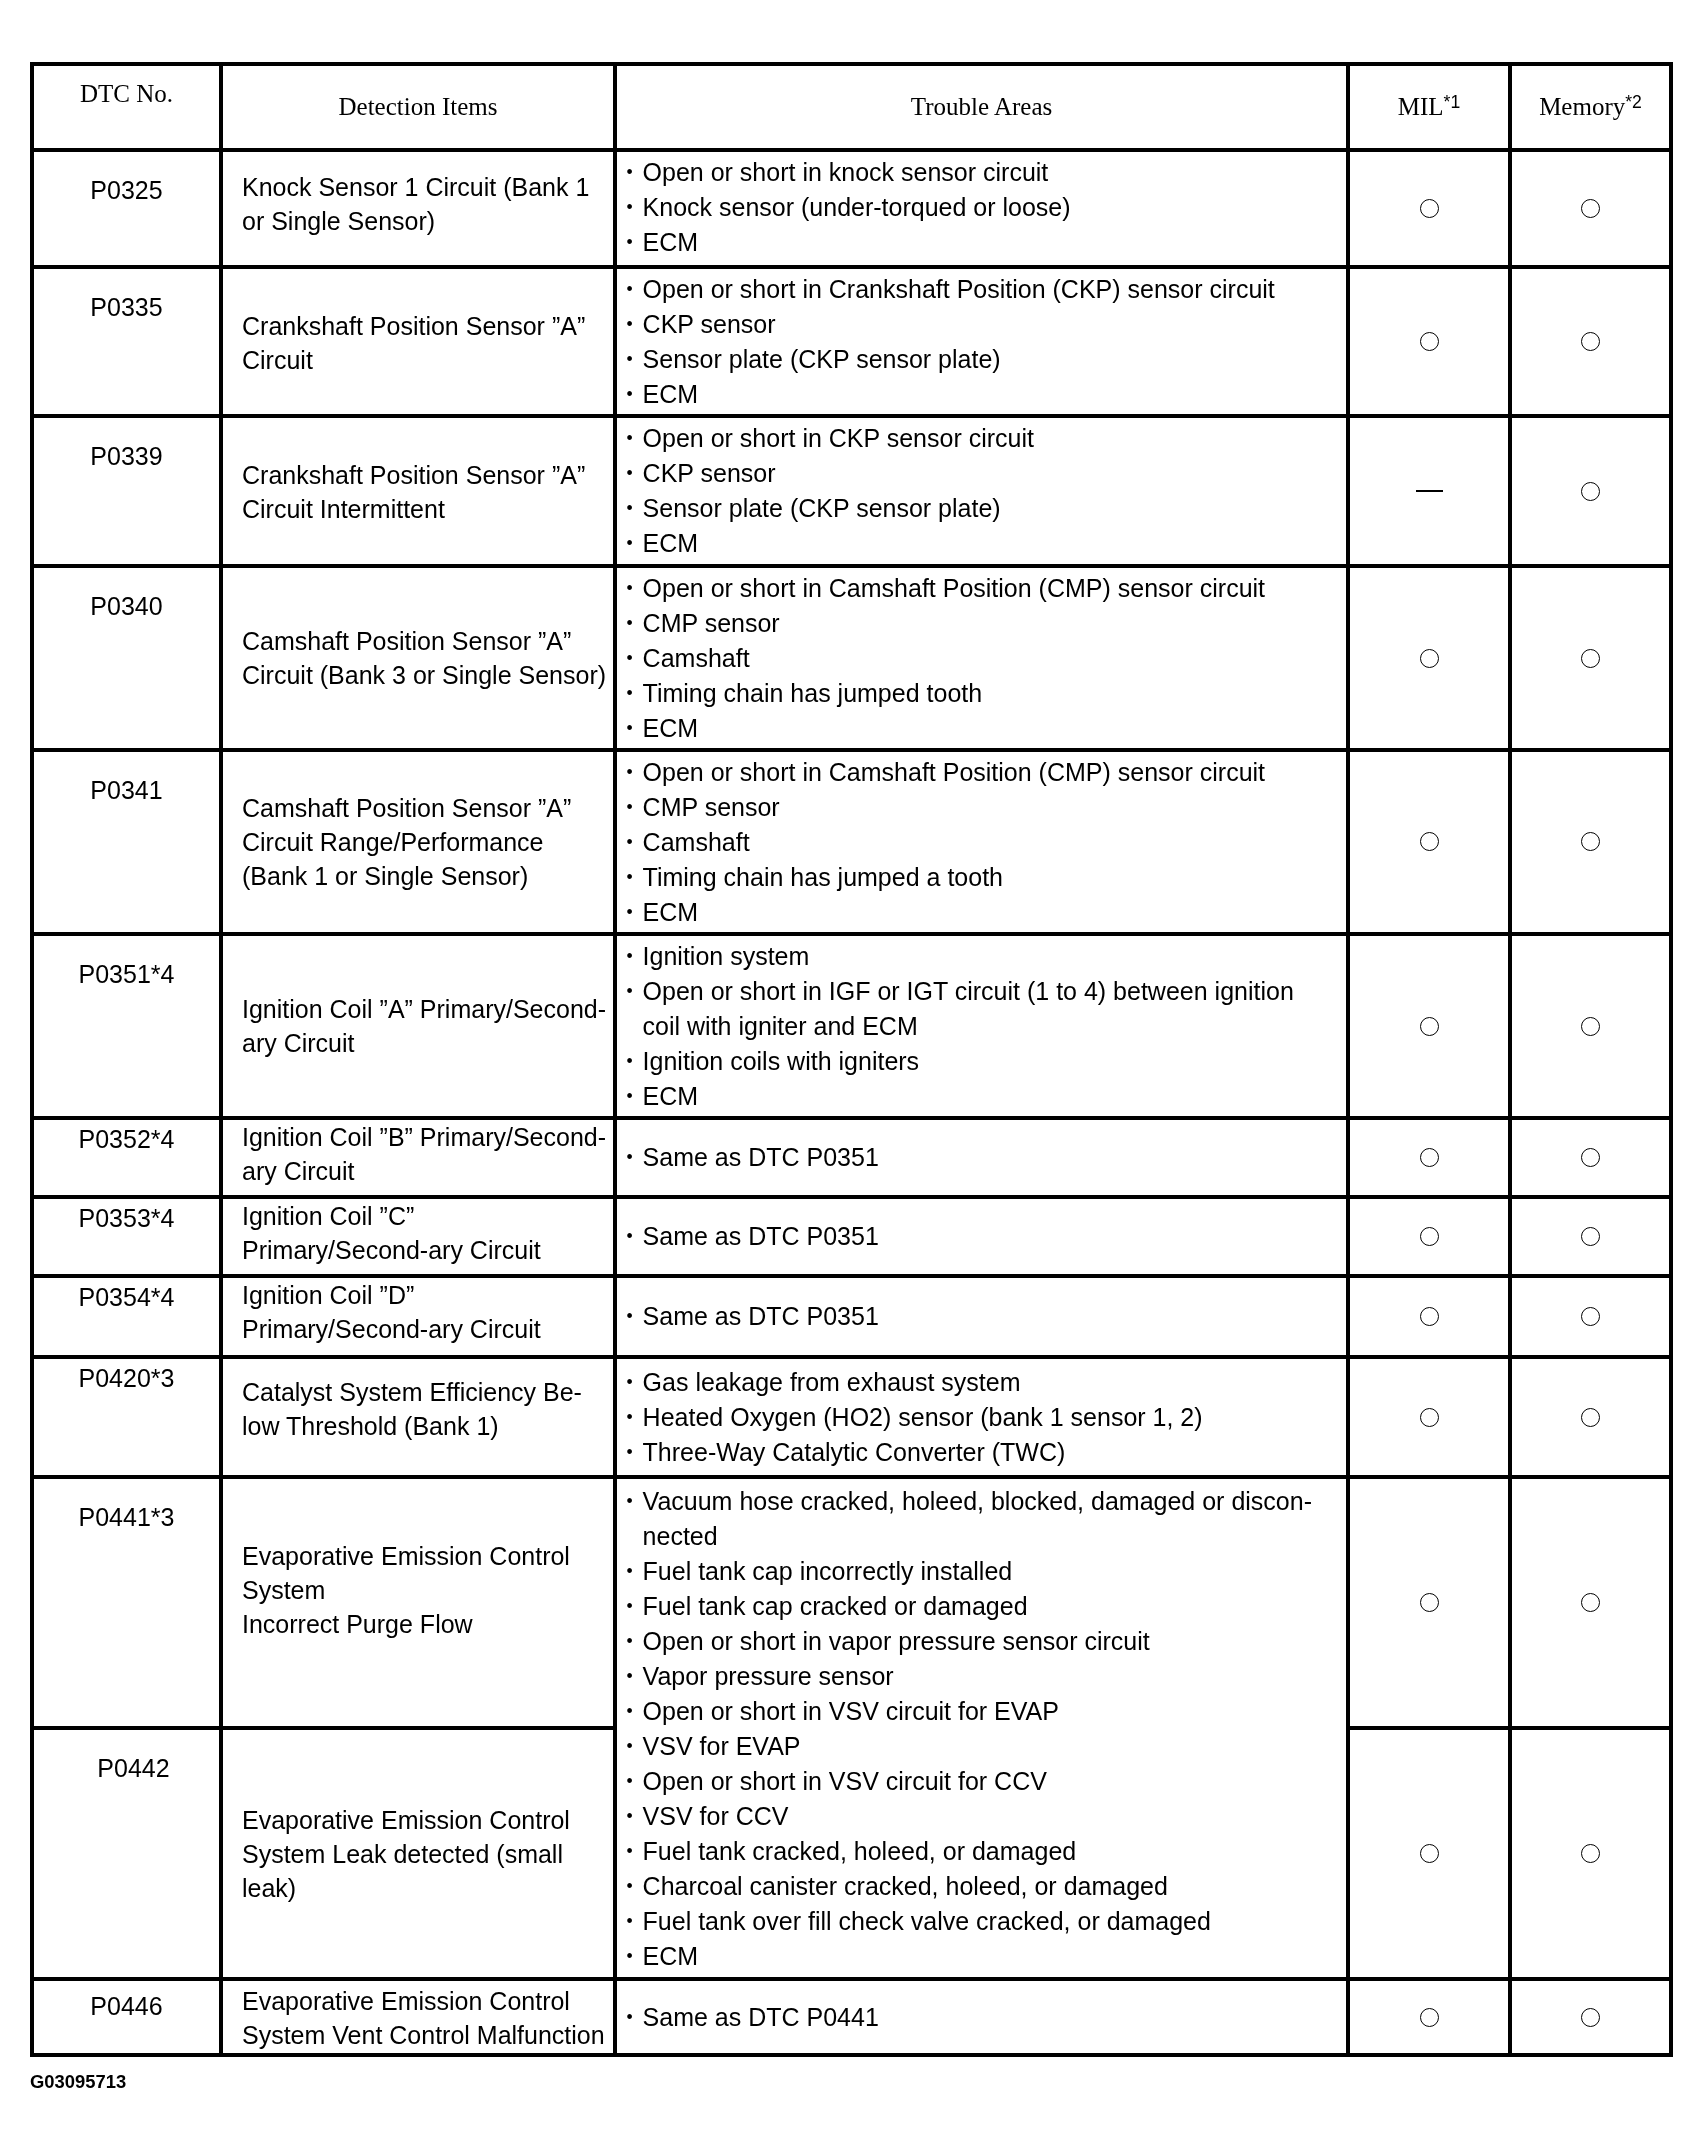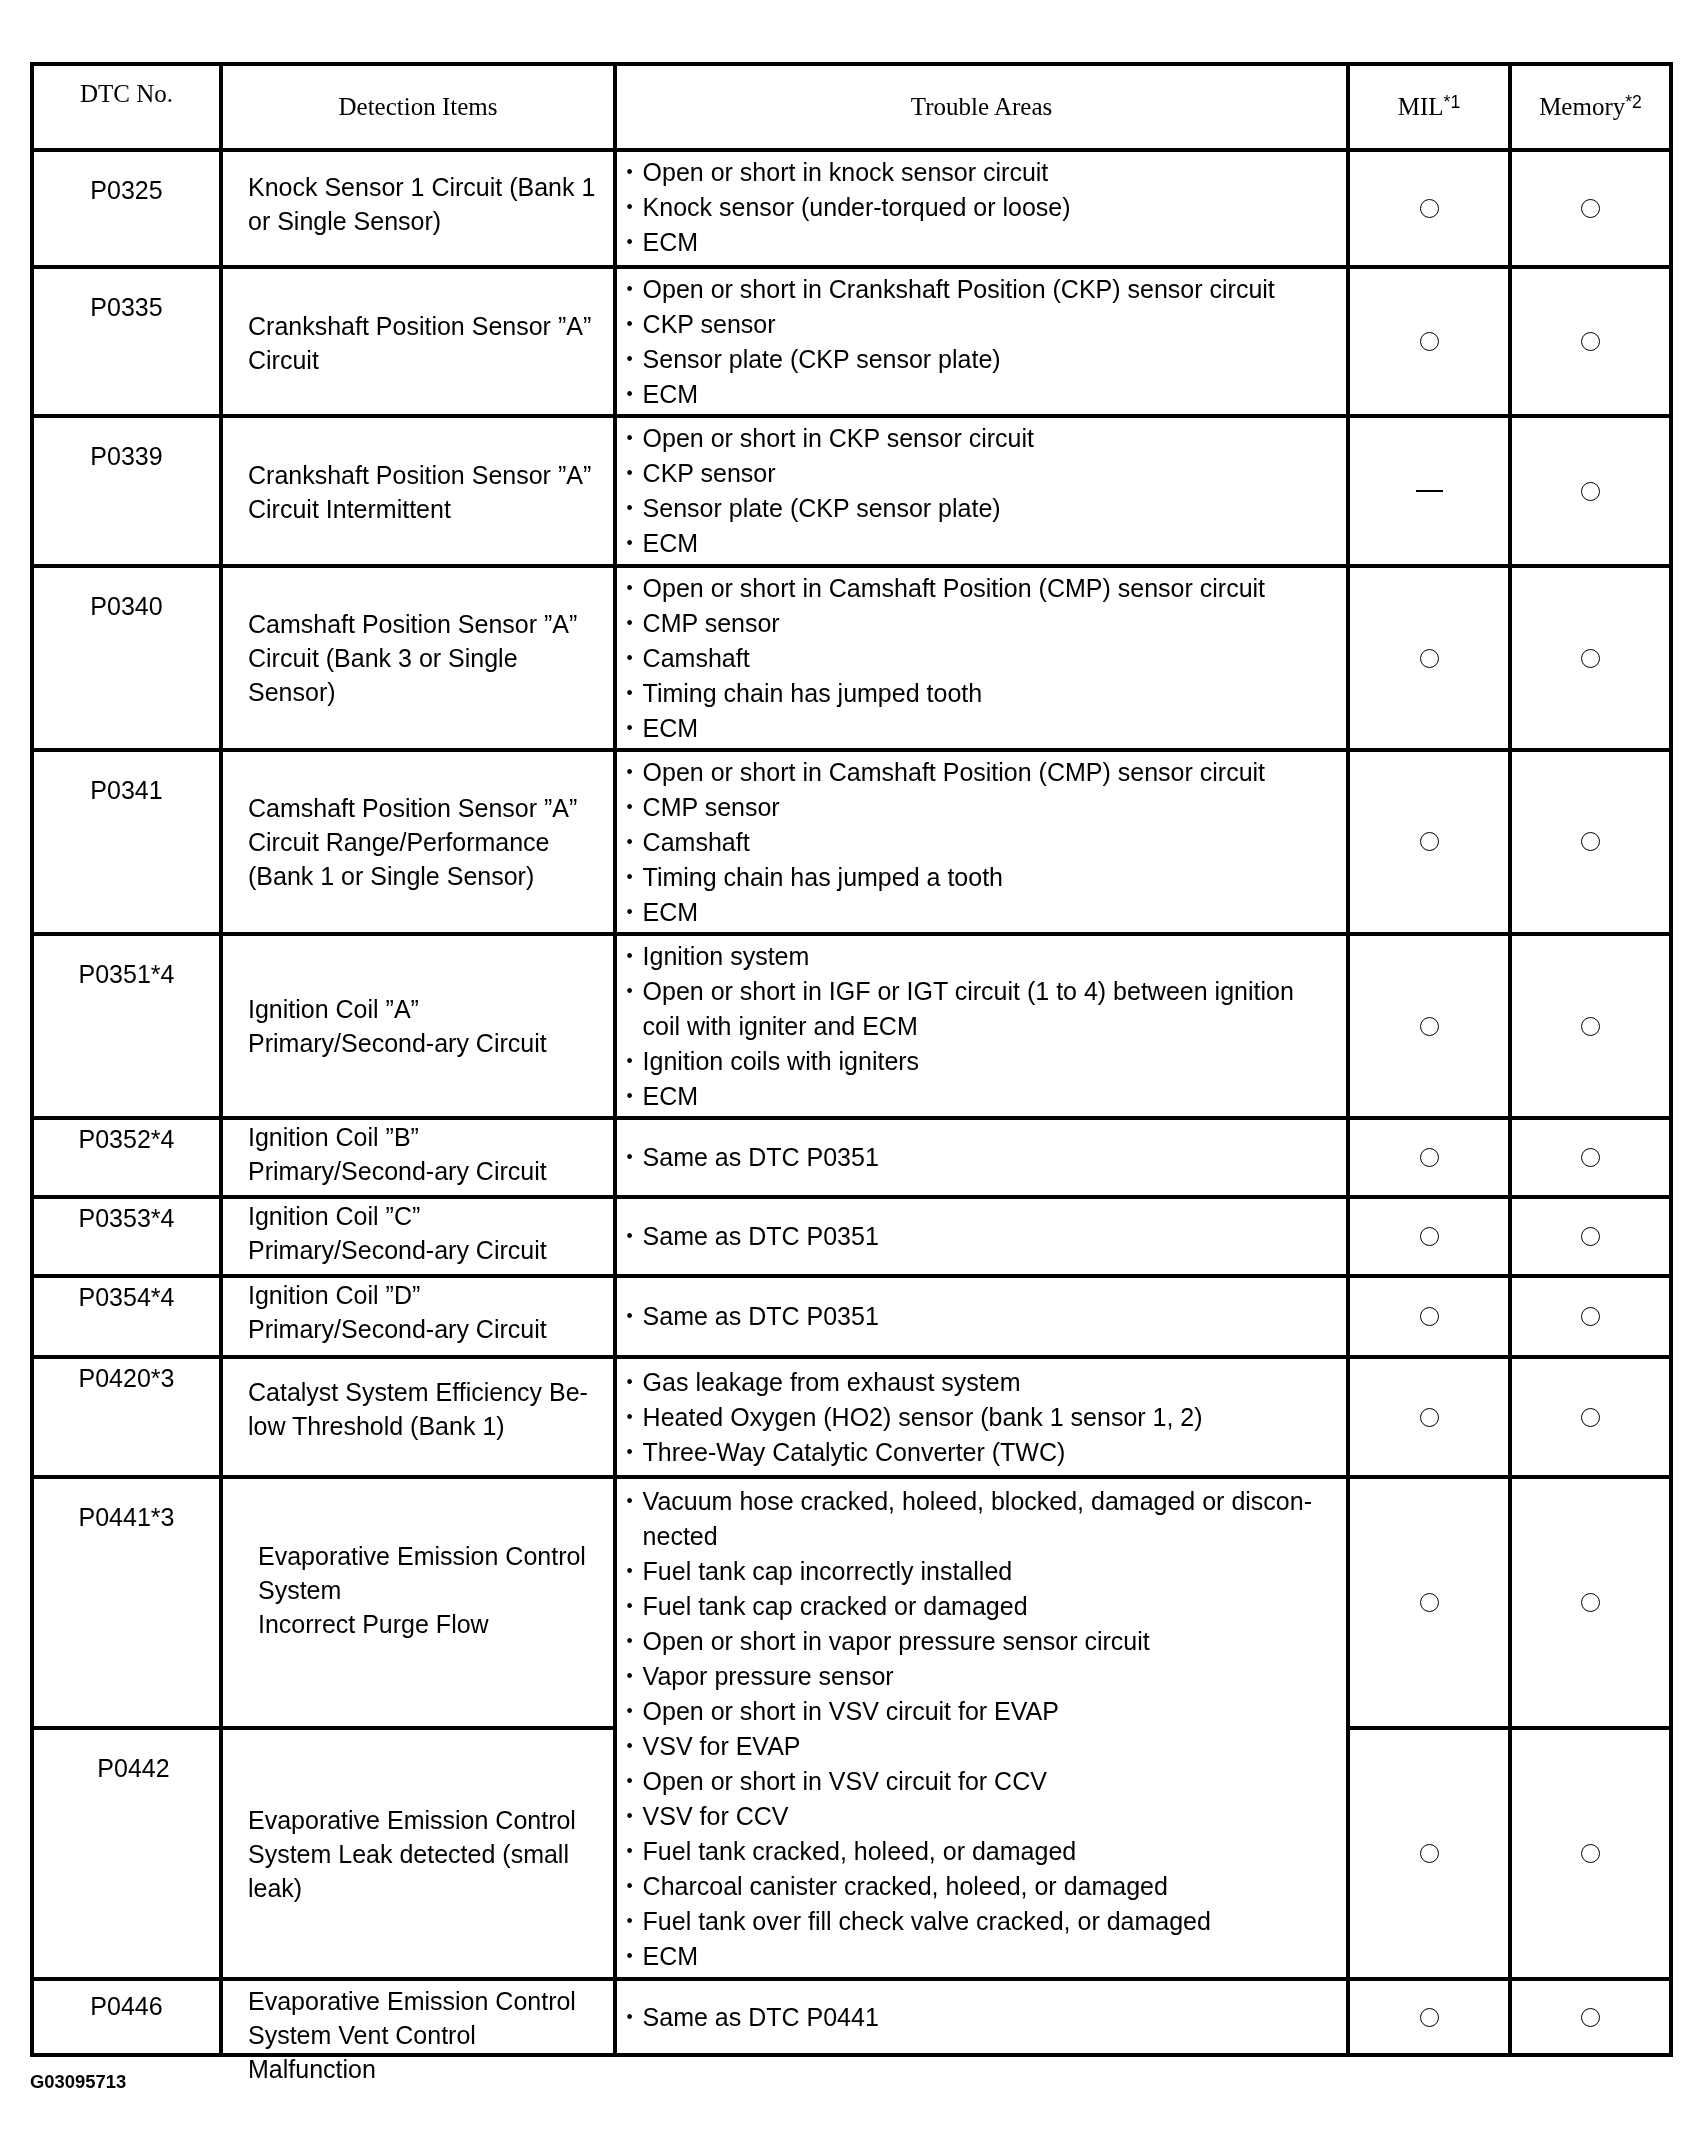--- a/index.html
+++ b/index.html
@@ -6,21 +6,21 @@
   body { width:1701px; height:2151px; position:relative; overflow:hidden; font-family:"Liberation Sans", sans-serif; color:#000; }
   #sheet { position:absolute; left:30px; top:62px; width:1639px; height:1991px; }
   .hline, .vline { position:absolute; background:#000; }
   .hline { height:4px; }
   .vline { width:4px; }
   .cell { position:absolute; box-sizing:border-box; display:flex; }
   .hdr { font-family:"Liberation Serif", serif; font-size:25px; align-items:center; justify-content:center; text-align:center; }
   .hdr-top { align-items:flex-start; padding-top:14.4px; }
   .hdr sup { font-family:"Liberation Sans", sans-serif; font-size:17.6px; vertical-align:top; position:relative; top:-4.8px; }
   .dtc { font-size:25px; justify-content:center; align-items:flex-start; padding-top:24px; }
-  .det { font-size:25px; align-items:center; padding-left:25px; padding-right:6.4px; line-height:34px; }
+  .det { font-size:25px; align-items:center; padding-left:19px; padding-right:6.4px; line-height:34px; }
   .det-top { align-items:flex-start; padding-top:17.6px; }
   .area { font-size:25px; flex-direction:column; justify-content:center; padding-left:9.6px; padding-right:8px; line-height:35px; }
   .area-top { justify-content:flex-start; padding-top:3.2px; }
   .bl { display:flex; }
   .bl .dot { width:16px; flex:0 0 16px; font-size:17.6px; line-height:35px; }
   .mark { justify-content:center; align-items:center; }
   .circ { width:19px; height:19px; border:1.2px solid #000; border-radius:50%; box-sizing:border-box; }
   .dash { width:27px; height:2px; background:#000; }
   #footer-id { position:absolute; left:30px; top:2071px; font-size:18.4px; font-weight:bold; }
 </style>
@@ -305,21 +305,21 @@
     </div>
     <div class="cell mark" style="left: 1320px; top: 1297px; width: 158px; height: 116px;">
       <div class="circ"></div>
     </div>
     <div class="cell mark" style="left: 1482px; top: 1297px; width: 157px; height: 116px;">
       <div class="circ"></div>
     </div>
     <div class="cell dtc" style="left: 4px; top: 1417px; width: 185px; height: 247px;">
       <span>P0441*3</span>
     </div>
-    <div class="cell det" style="left: 203px; top: 1417px; width: 390px; height: 222px;">
+    <div class="cell det" style="left: 193px; top: 1417px; width: 390px; height: 222px;">
       <span>
         <div>Evaporative Emission Control</div>
         <div>System</div>
         <div>Incorrect Purge Flow</div>
       </span>
     </div>
     <div class="cell mark" style="left: 1320px; top: 1417px; width: 158px; height: 247px;">
       <div class="circ"></div>
     </div>
     <div class="cell mark" style="left: 1482px; top: 1417px; width: 157px; height: 247px;">

